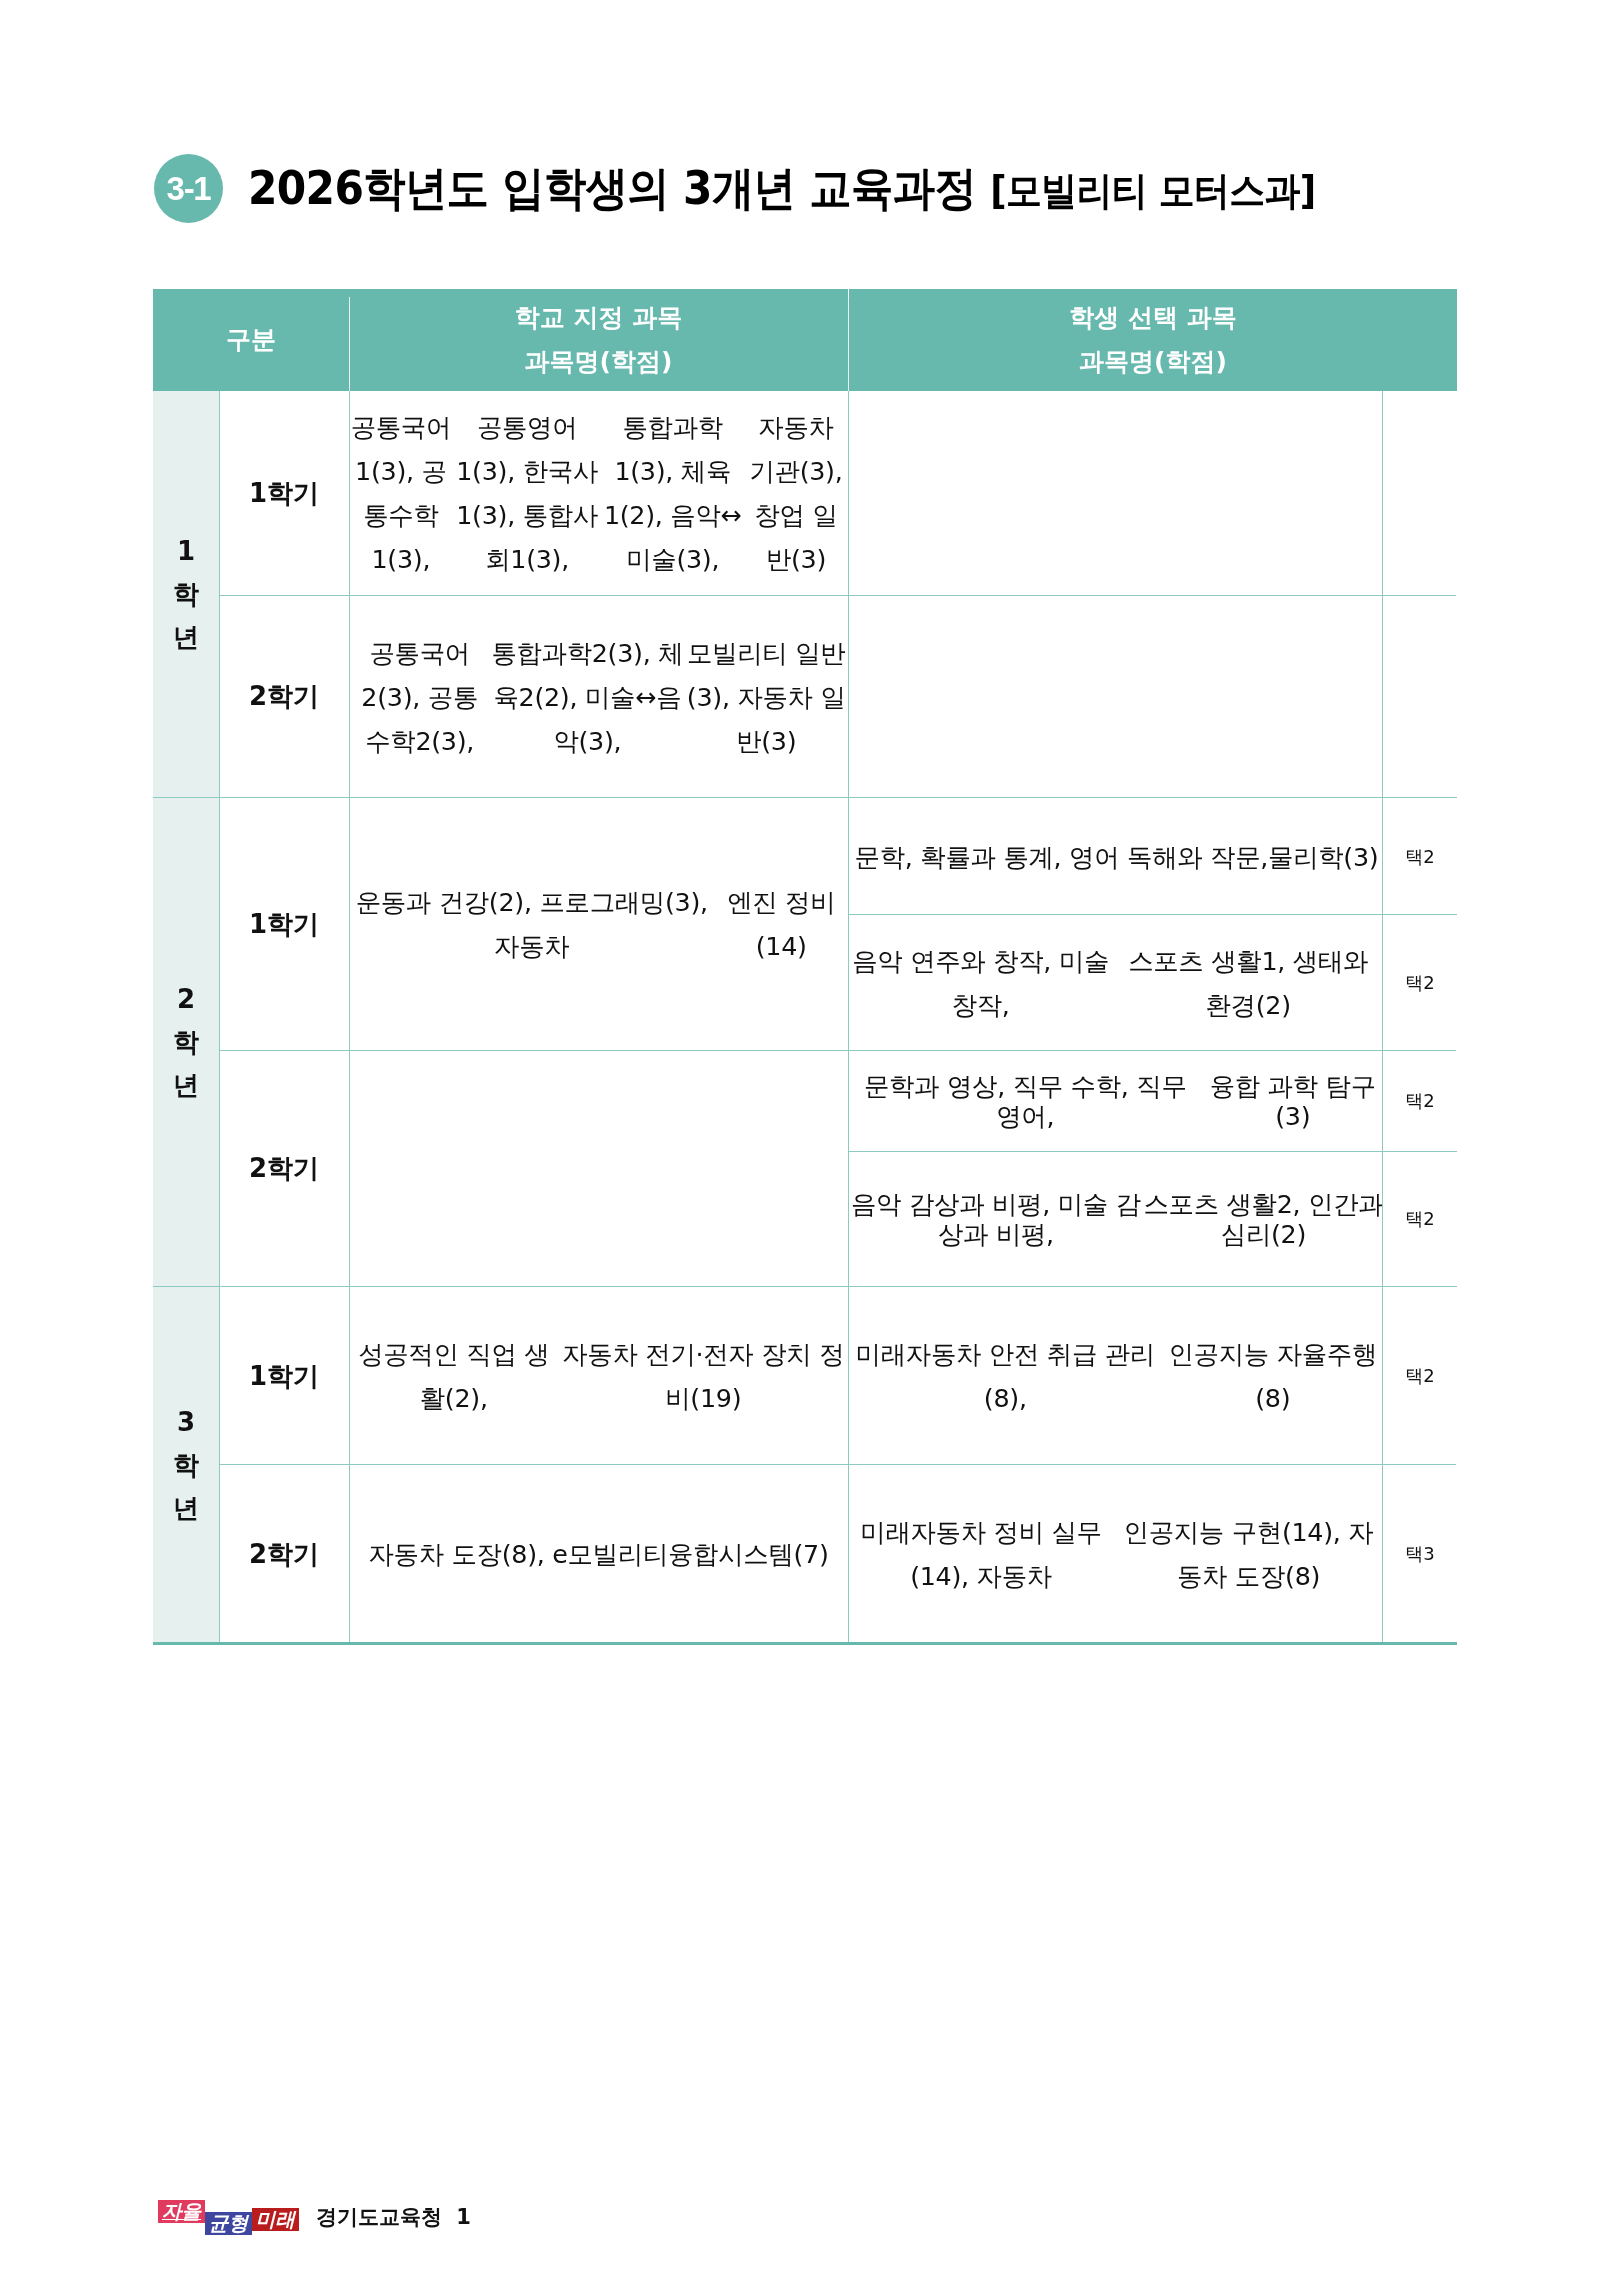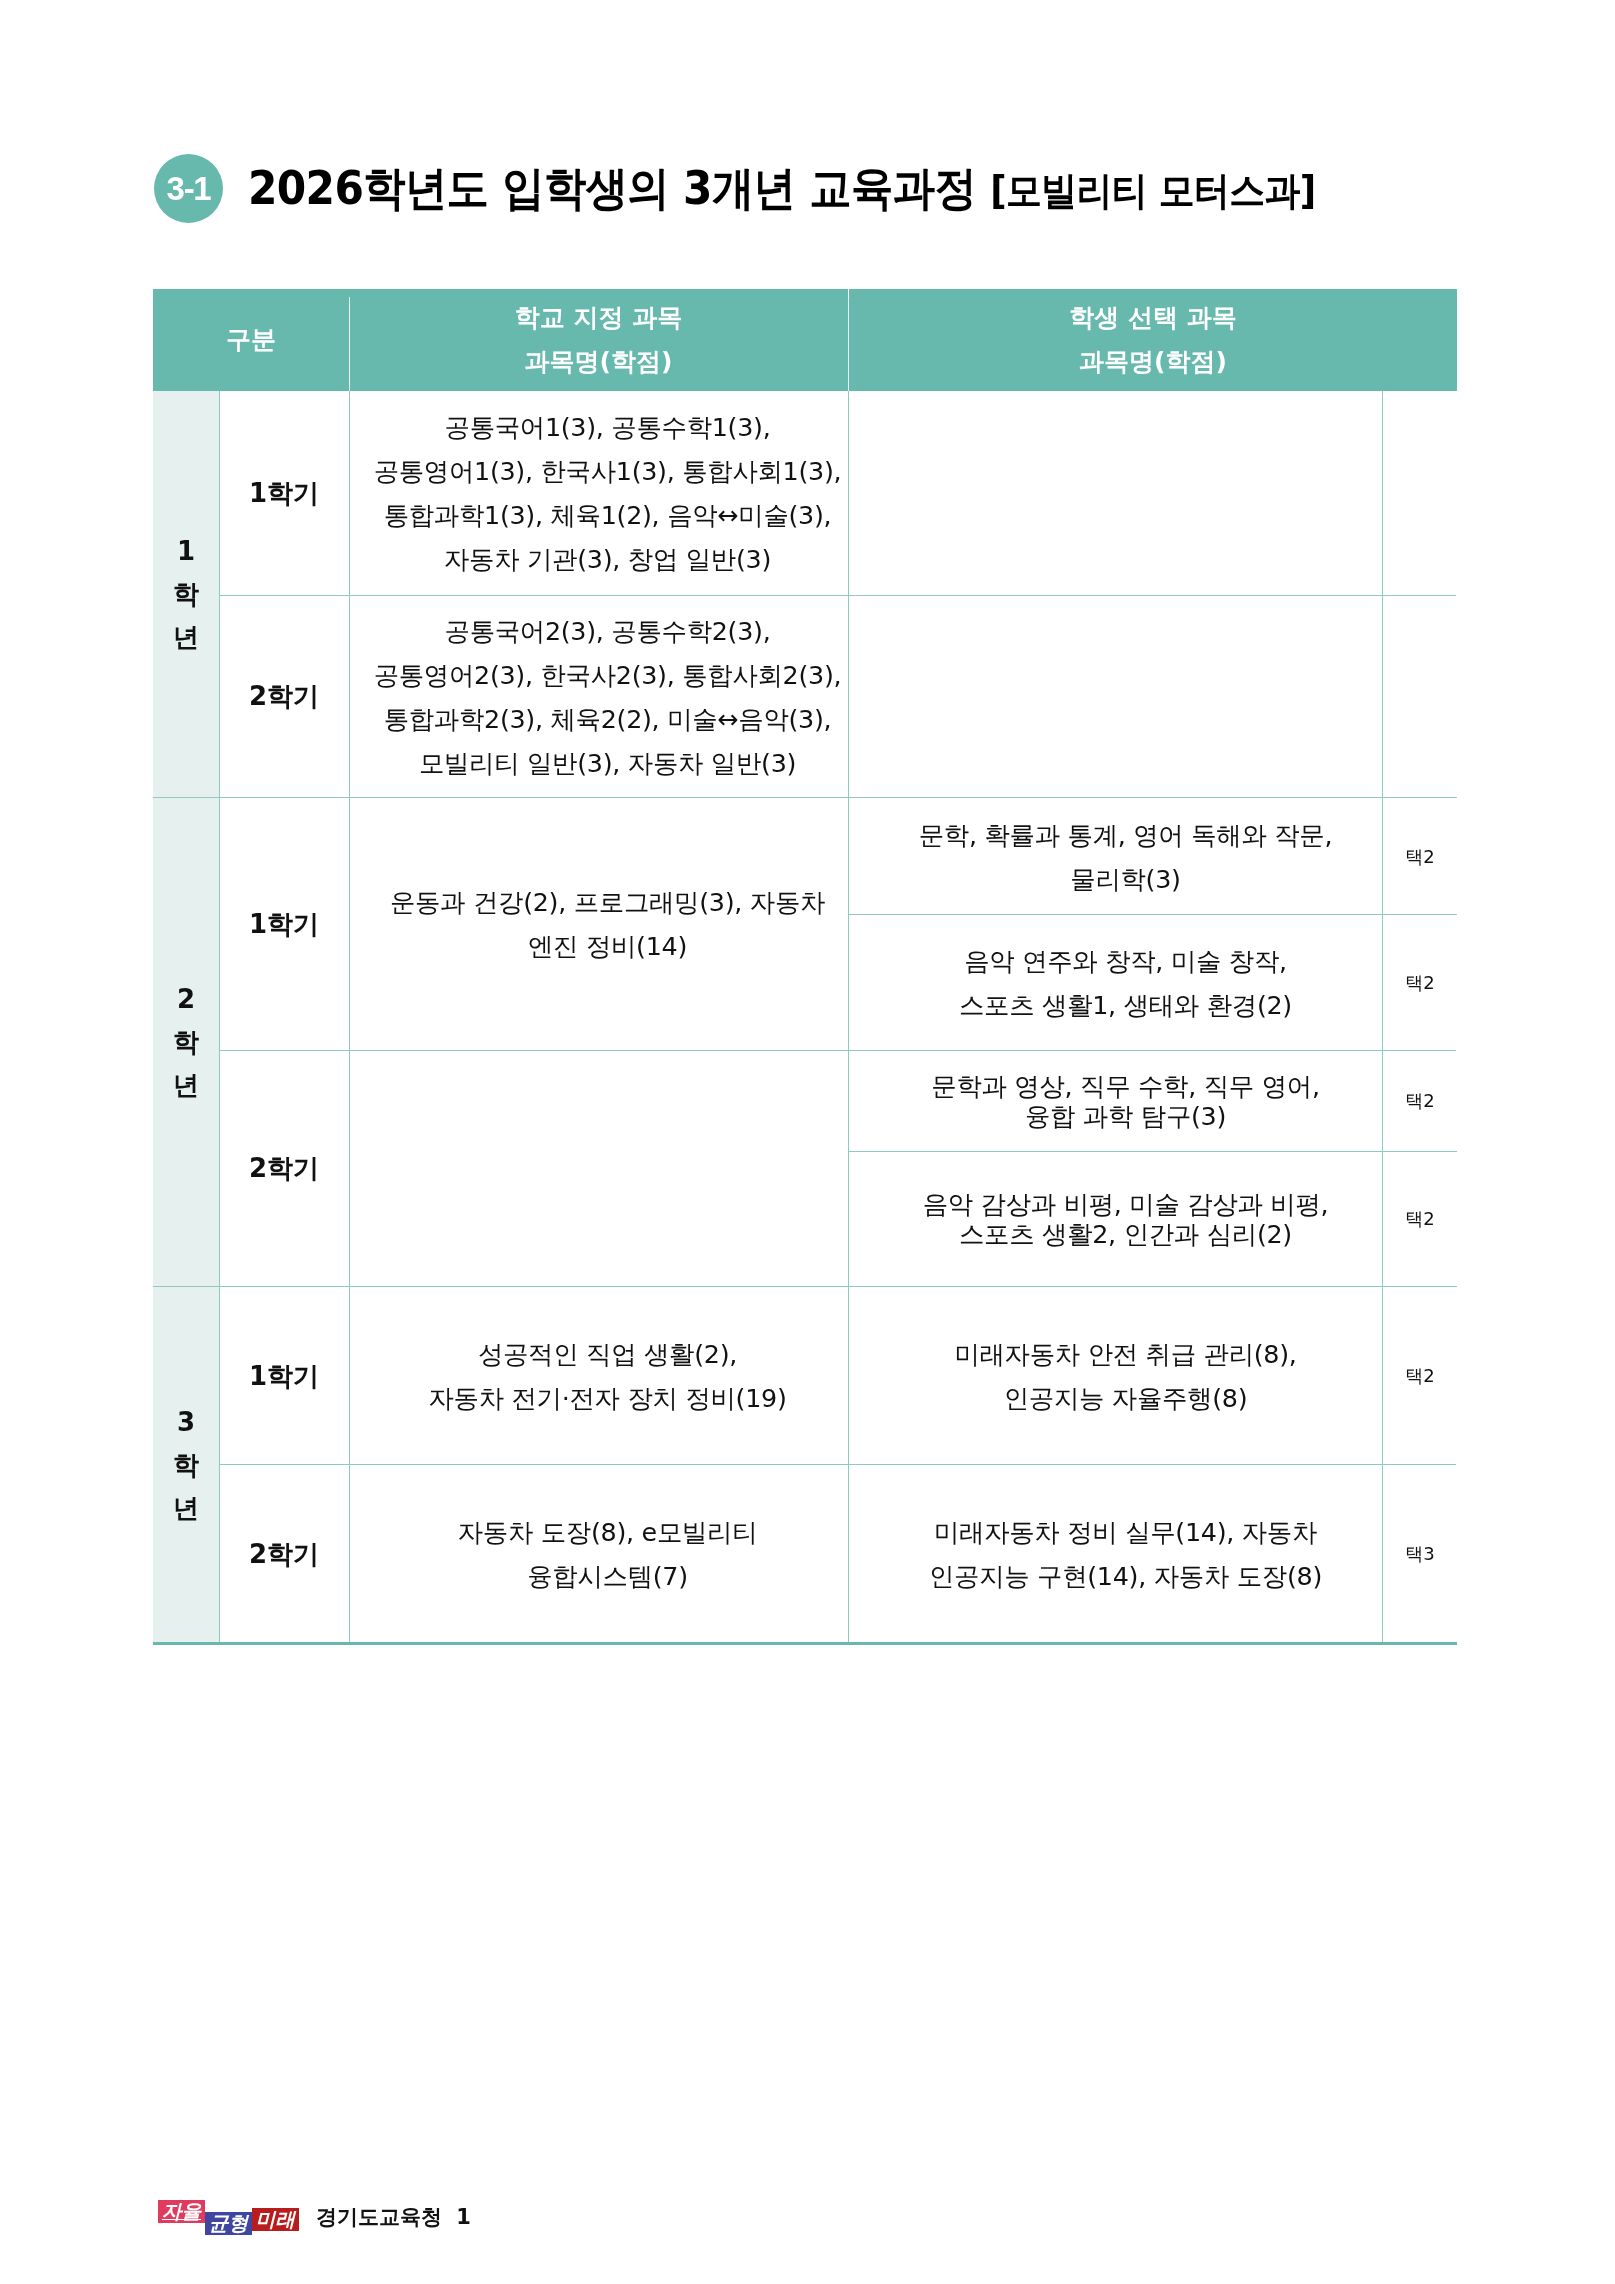--- a/index.html
+++ b/index.html
@@ -13,21 +13,21 @@
            font-family:"DejaVu Sans", sans-serif; transform:scaleX(0.92); transform-origin:left center; white-space:nowrap; }
   .title .bracket { font-size:39px; }
 
   .tbl { position:absolute; left:153px; top:289px; width:1304px; height:1356px; }
   .cell { position:absolute; box-sizing:border-box; display:flex; align-items:center; justify-content:center;
           text-align:center; }
   .hdr { background:#67b8ad; color:#fff; font-weight:bold; font-size:25px; line-height:44px; flex-direction:column; }
   .hdr-div { position:absolute; top:7.8px; width:1.3px; height:95px; background:#e9f4f2; }
   .year { background:#e6f0ee; font-weight:bold; font-size:26px; line-height:43px; flex-direction:column; }
   .sem { font-weight:bold; font-size:26px; }
-  .txt { font-size:25.4px; line-height:44px; flex-direction:column; color:#111; letter-spacing:-0.3px;margin-left:9px; }
+  .txt { font-size:25.4px; line-height:44px; flex-direction:row; color:#111; letter-spacing:-0.3px; }
   .txt.tight { line-height:30px; }
   .pick { font-size:18px; }
   .hl { position:absolute; height:1.3px; background:#8fcac1; }
   .vl { position:absolute; width:1.3px; background:#8fcac1; }
   .bottom-line { position:absolute; left:0; width:1304px; height:3.3px; background:#67b8ad; }
 
   .footer { position:absolute; left:158px; top:2198px; display:flex; align-items:center; }
   .logo { display:flex; align-items:flex-end; height:37px; }
   .logo span { color:#fff; font-weight:bold; font-size:19.6px; font-style:italic; padding:0 3.9px;
                display:flex; align-items:center; height:23.5px; font-family:"DejaVu Sans", sans-serif; }
@@ -72,21 +72,20 @@
   <div class="cell sem" style="left:66px;top:102px;width:130px;height:204px;">1학기</div>
   <div class="cell txt" style="left:196px;top:102px;width:499px;height:204px;">
     <span>공통국어1(3), 공통수학1(3),</span>
     <span>공통영어1(3), 한국사1(3), 통합사회1(3),</span>
     <span>통합과학1(3), 체육1(2), 음악↔미술(3),</span>
     <span>자동차 기관(3), 창업 일반(3)</span>
   </div>
   <div class="cell sem" style="left:66px;top:306px;width:130px;height:203px;">2학기</div>
   <div class="cell txt" style="left:196px;top:306px;width:499px;height:203px;">
     <span>공통국어2(3), 공통수학2(3),</span>
-    <span>공통영어2(3), 한국사2(3), 통합사회2(3),</span>
     <span>통합과학2(3), 체육2(2), 미술↔음악(3),</span>
     <span>모빌리티 일반(3), 자동차 일반(3)</span>
   </div>
 
   <div class="cell year" style="left:0;top:509px;width:66px;height:489px;">
     <span>2</span>
     <span>학</span>
     <span>년</span>
   </div>
   <div class="cell sem" style="left:66px;top:509px;width:130px;height:252px;">1학기</div>

